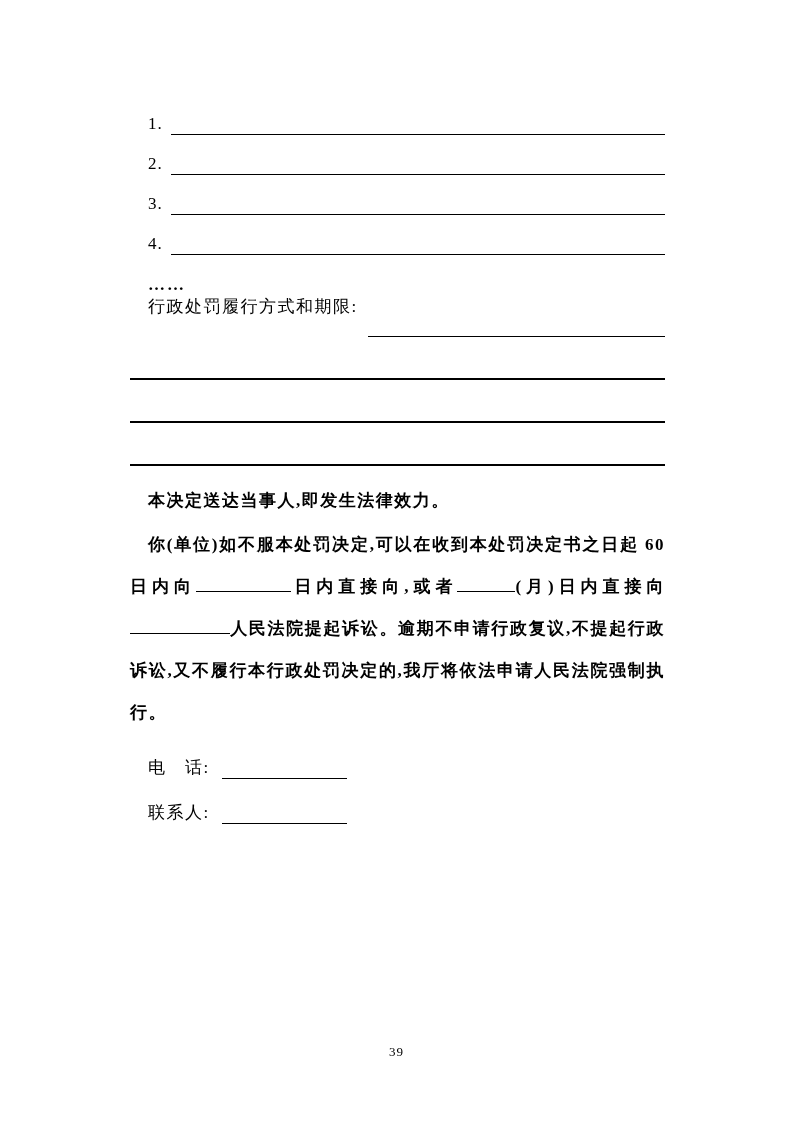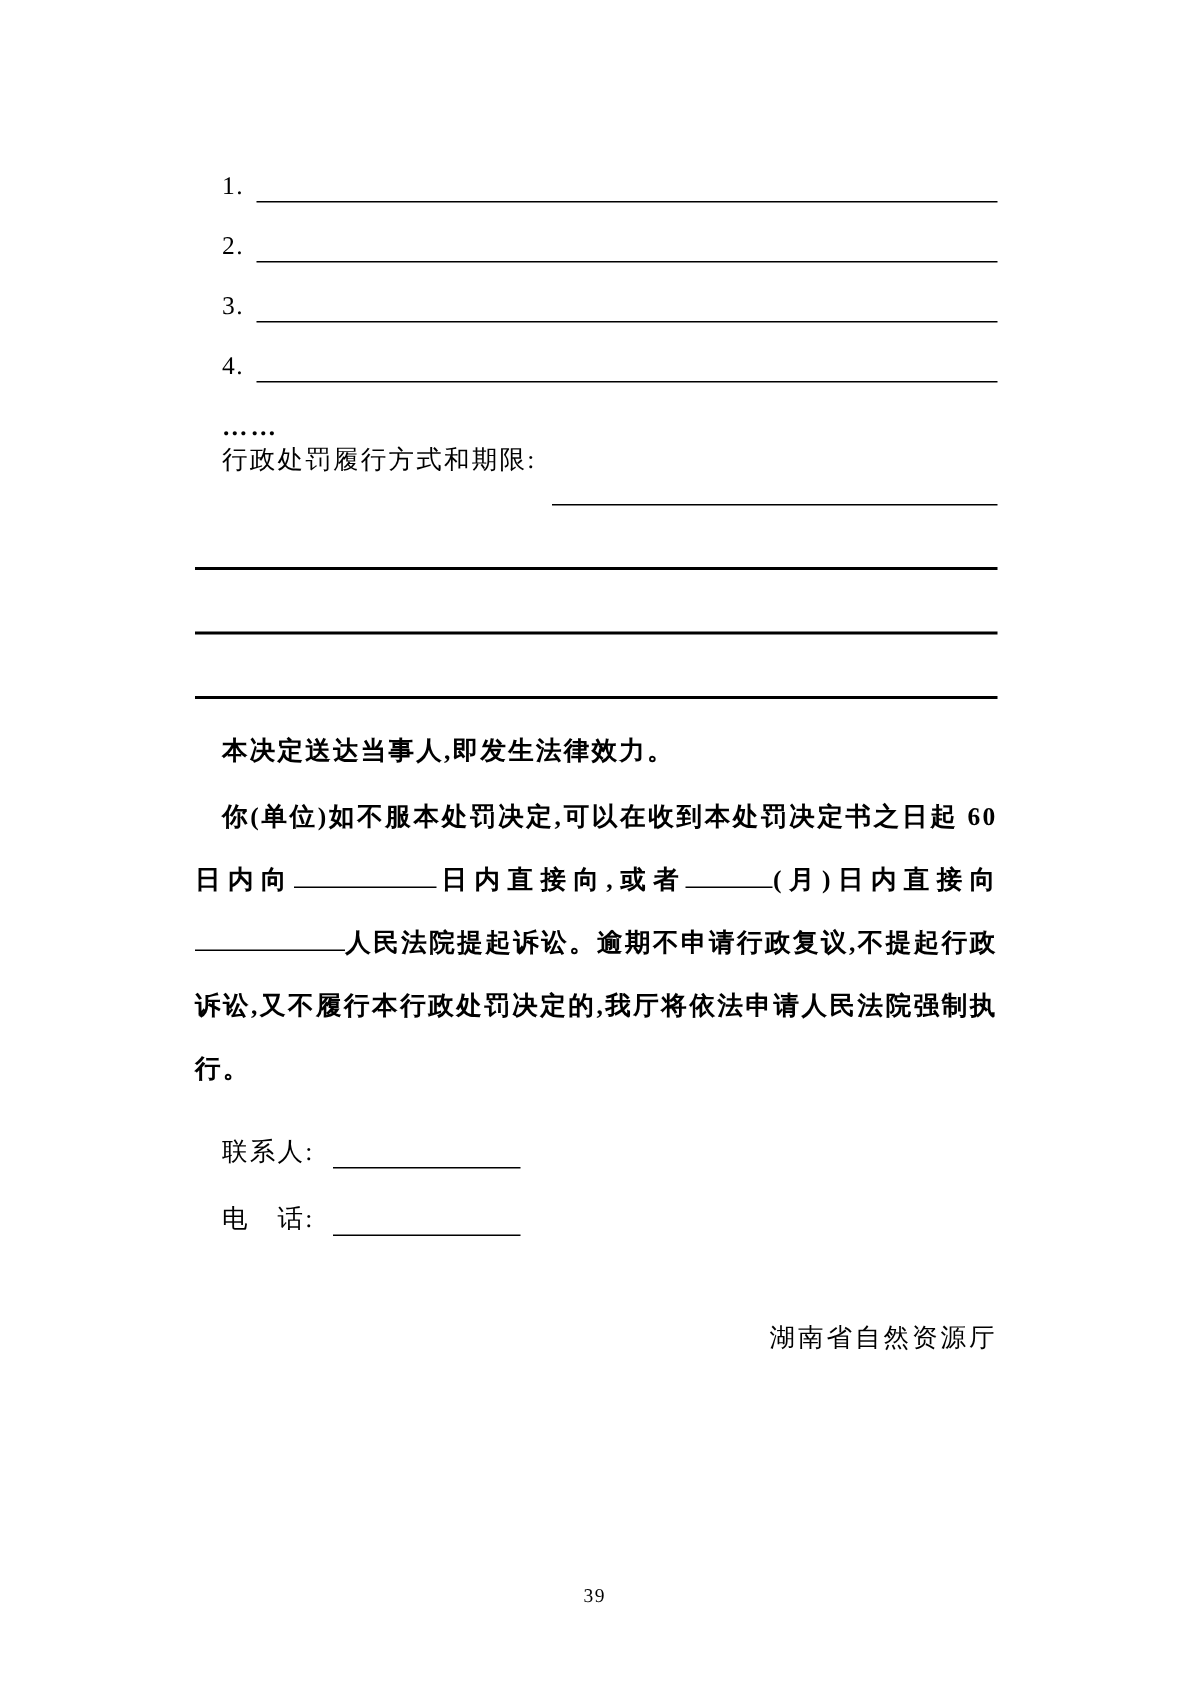--- a/index.html
+++ b/index.html
@@ -42,21 +42,21 @@
   .contact-row { display: flex; align-items: flex-end; height: 45px; }
   .contact-label { padding-left: 18px; letter-spacing: 1.5px; white-space: nowrap; }
   .contact-blank { width: 125px; border-bottom: 1px solid #000; margin-left: 12px; height: 100%; }
 
   .sig-wrap { display: flex; justify-content: flex-end; margin-top: 46px; padding-right: 0; }
   .sig { text-align: center; line-height: 43px; letter-spacing: 2px; }
 
   .page-num {
     position: absolute;
     left: 0; right: 0;
-    bottom: 50px;
+    bottom: 62px;
     text-align: center;
     font-size: 13px;
     letter-spacing: 1px;
   }
 </style>
 </head>
 <body>
 
 <div class="page">
   <div class="content">
@@ -87,30 +87,29 @@
 
     <div class="hr-line"></div>
     <div class="hr-line"></div>
     <div class="hr-line"></div>
 
     <p class="para para-delivery">本决定送达当事人,即发生法律效力。</p>
 
     <p class="para para-appeal"><span>你(单位)如不服本处罚决定,可以在收到本处罚决定书之日起 60 日内向</span><span class="inline-blank blank-1"></span><span>日内直接向,或者</span><span class="inline-blank blank-2"></span><span>(月)日内直接向</span><span class="inline-blank blank-3"></span><span>人民法院提起诉讼。逾期不申请行政复议,不提起行政诉讼,又不履行本行政处罚决定的,我厅将依法申请人民法院强制执行。</span></p>
 
     <div class="contact-row">
-      <span class="contact-label">联系人:</span>
+      <span class="contact-label">电　话:</span>
       <span class="contact-blank"></span>
     </div>
     <div class="contact-row">
-      <span class="contact-label">电　话:</span>
+      <span class="contact-label">联系人:</span>
       <span class="contact-blank"></span>
     </div>
 
     <div class="sig-wrap">
       <div class="sig">
-        <div>湖南省自然资源厅</div>
       </div>
     </div>
 
   </div>
 
   <div class="page-num">39</div>
 </div>
 
 </body></html>

